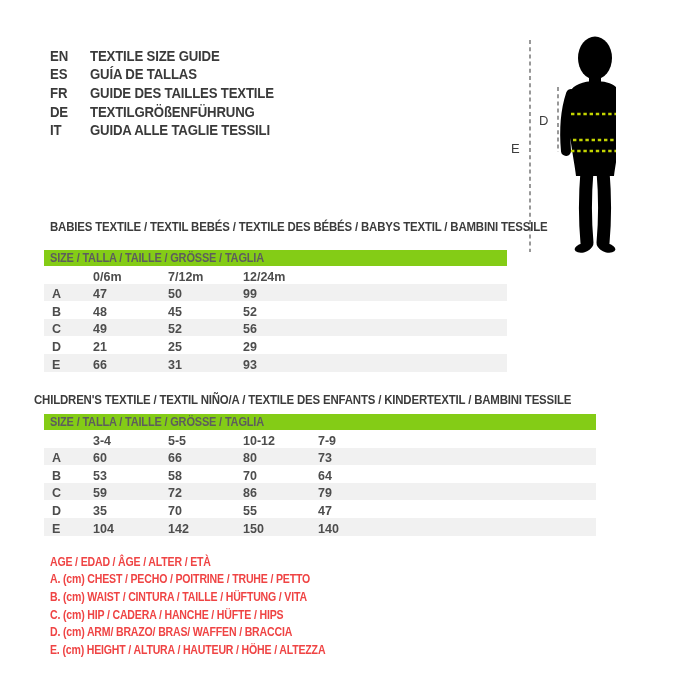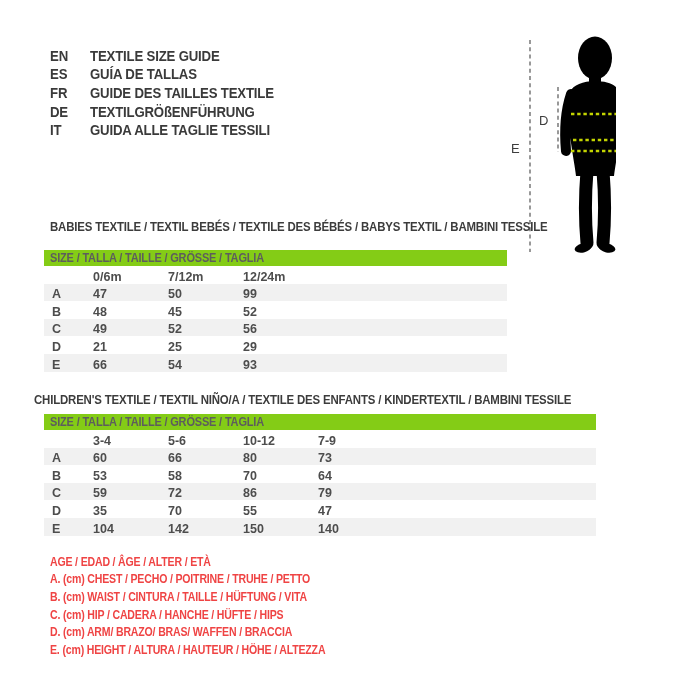--- a/index.html
+++ b/index.html
@@ -127,37 +127,37 @@
     </div>
     <div class="trow">
       <span class="c0">D</span>
       <span class="cc">21</span>
       <span class="cc">25</span>
       <span class="cc">29</span>
     </div>
     <div class="trow zebra">
       <span class="c0">E</span>
       <span class="cc">66</span>
-      <span class="cc">54</span>
+      <span class="cc">31</span>
       <span class="cc">93</span>
     </div>
   </div>
 
   <div class="abs heading" style="left:34px;top:393px;">
     <span class="cond">CHILDREN'S TEXTILE / TEXTIL NIÑO/A / TEXTILE DES ENFANTS / KINDERTEXTIL / BAMBINI TESSILE</span>
   </div>
 
   <div class="abs sizetable" style="left:44px;top:414px;width:552px;">
     <div class="band">
       <span class="cond">SIZE / TALLA / TAILLE / GRÖSSE / TAGLIA</span>
     </div>
     <div class="trow">
       <span class="c0"></span>
       <span class="cc">3-4</span>
-      <span class="cc">5-6</span>
+      <span class="cc">5-5</span>
       <span class="cc">10-12</span>
       <span class="cc">7-9</span>
     </div>
     <div class="trow zebra">
       <span class="c0">A</span>
       <span class="cc">60</span>
       <span class="cc">66</span>
       <span class="cc">80</span>
       <span class="cc">73</span>
     </div>

